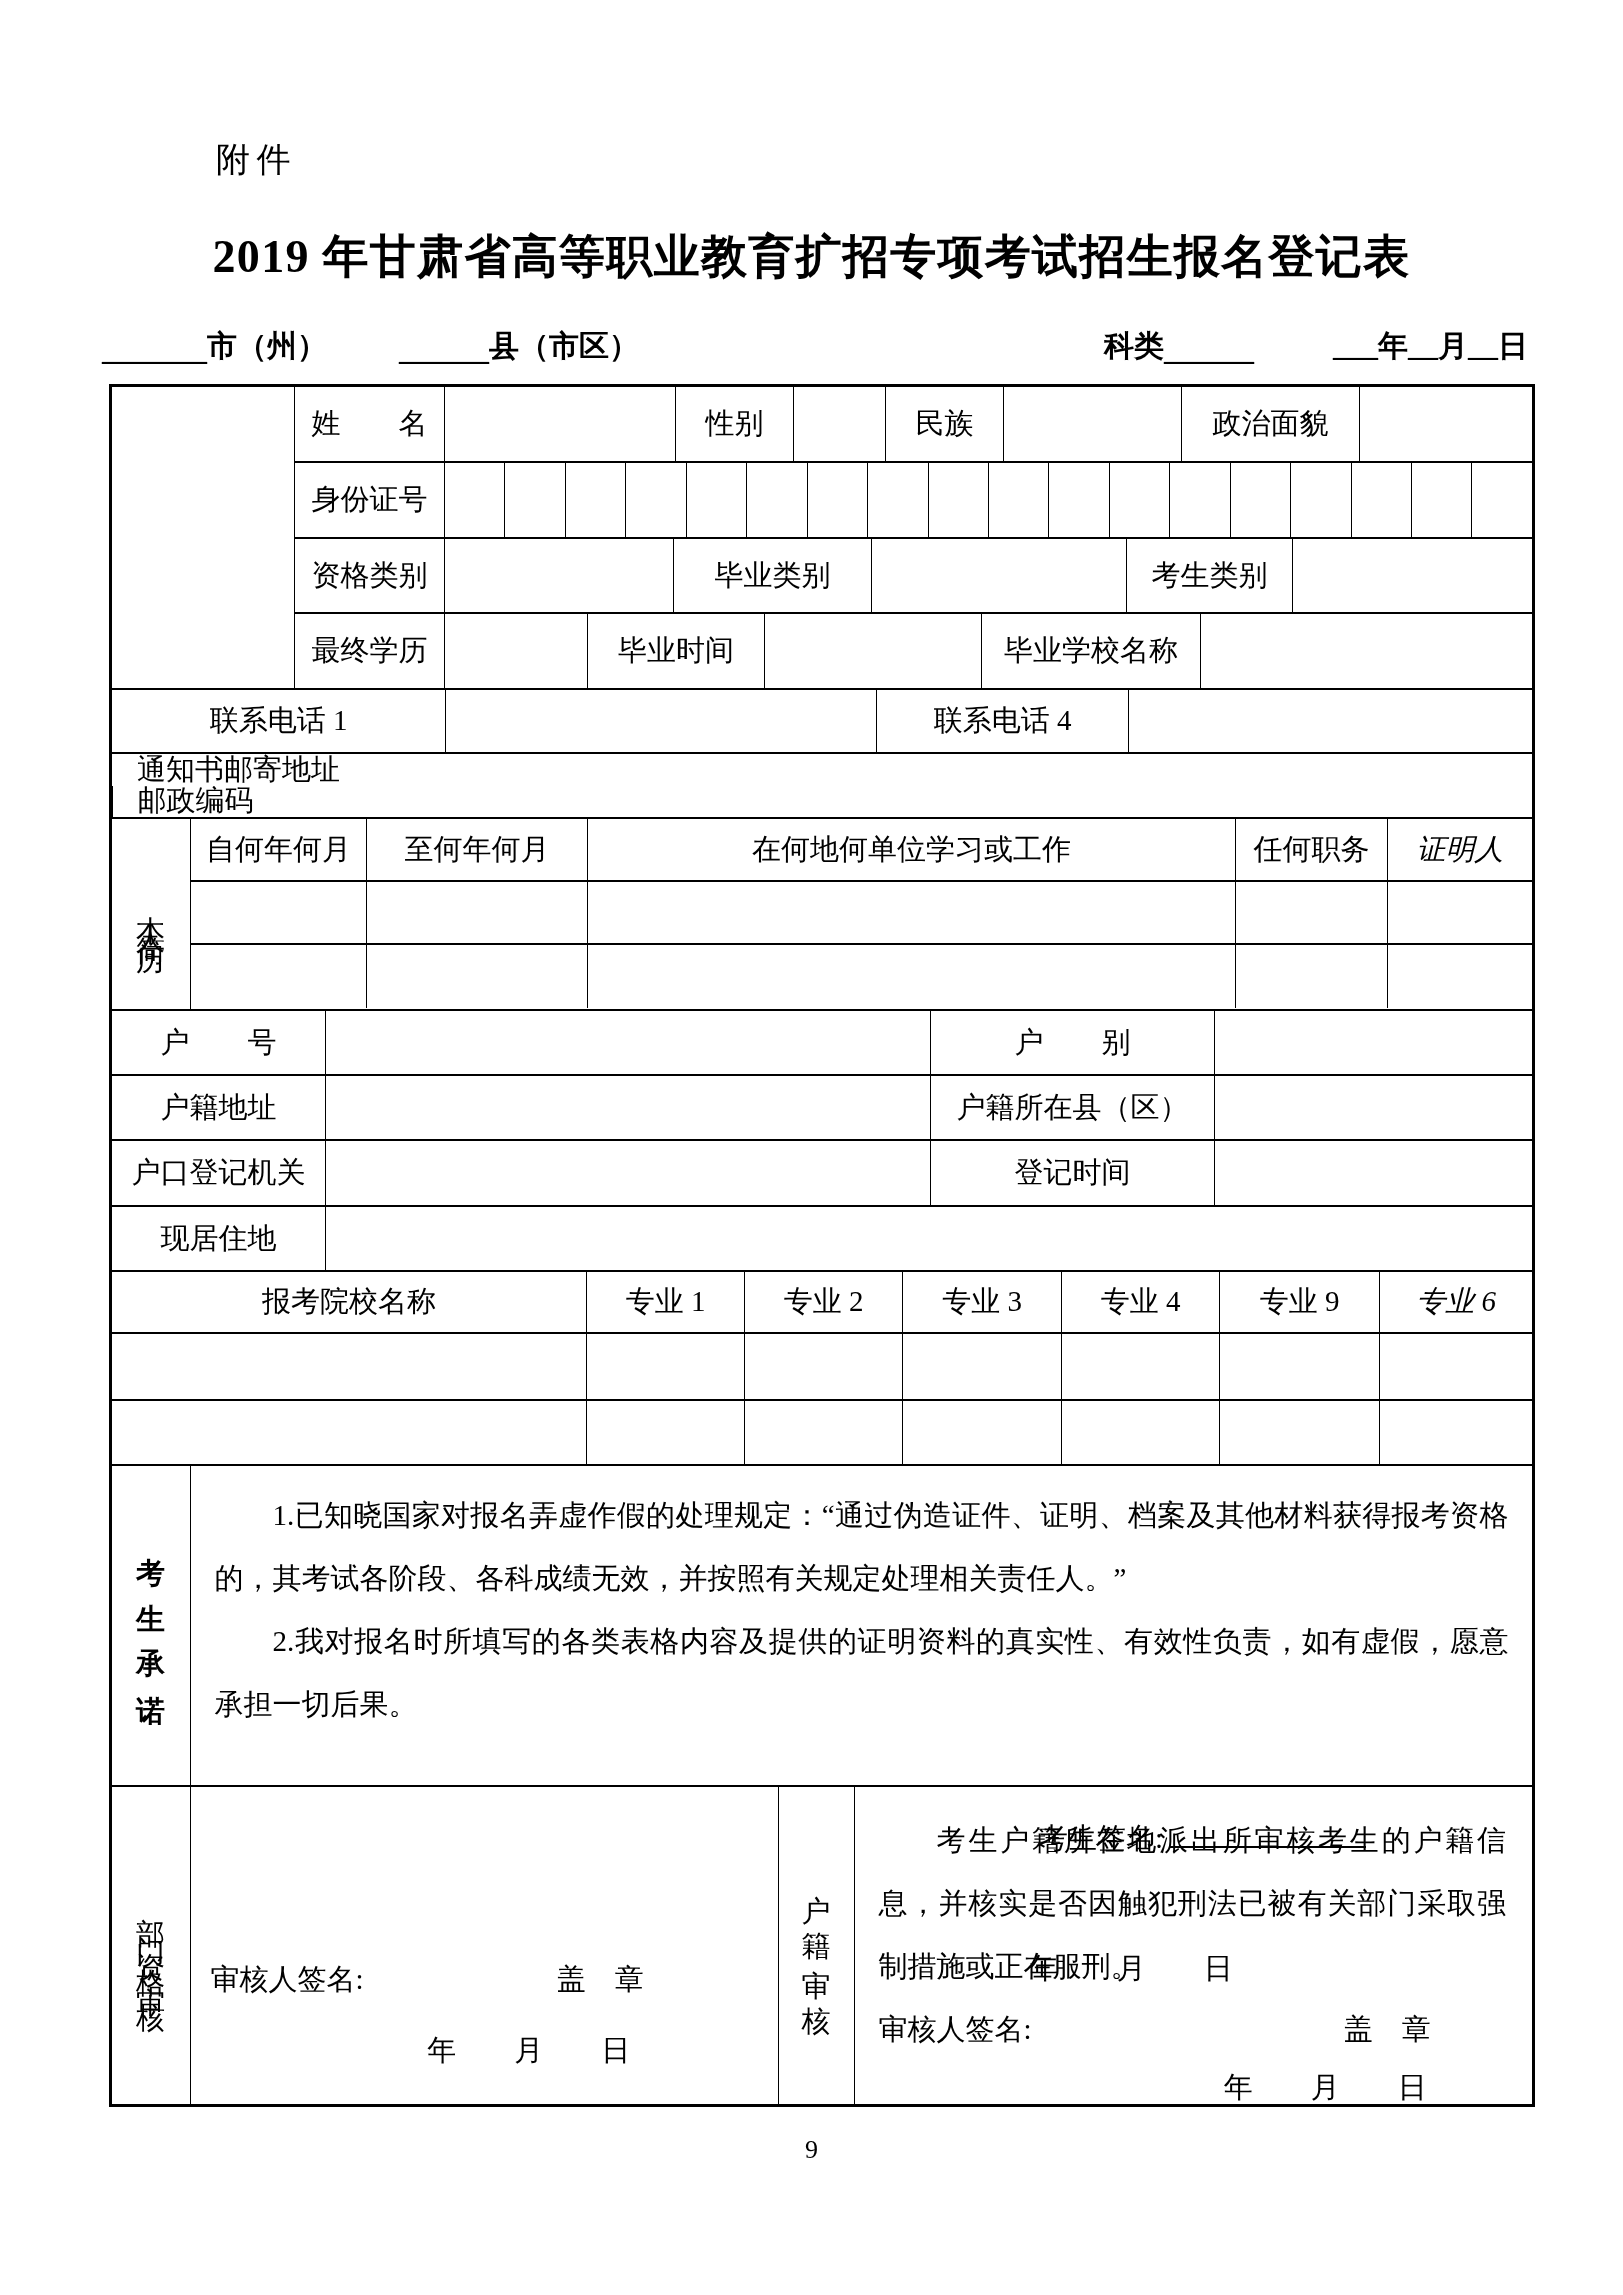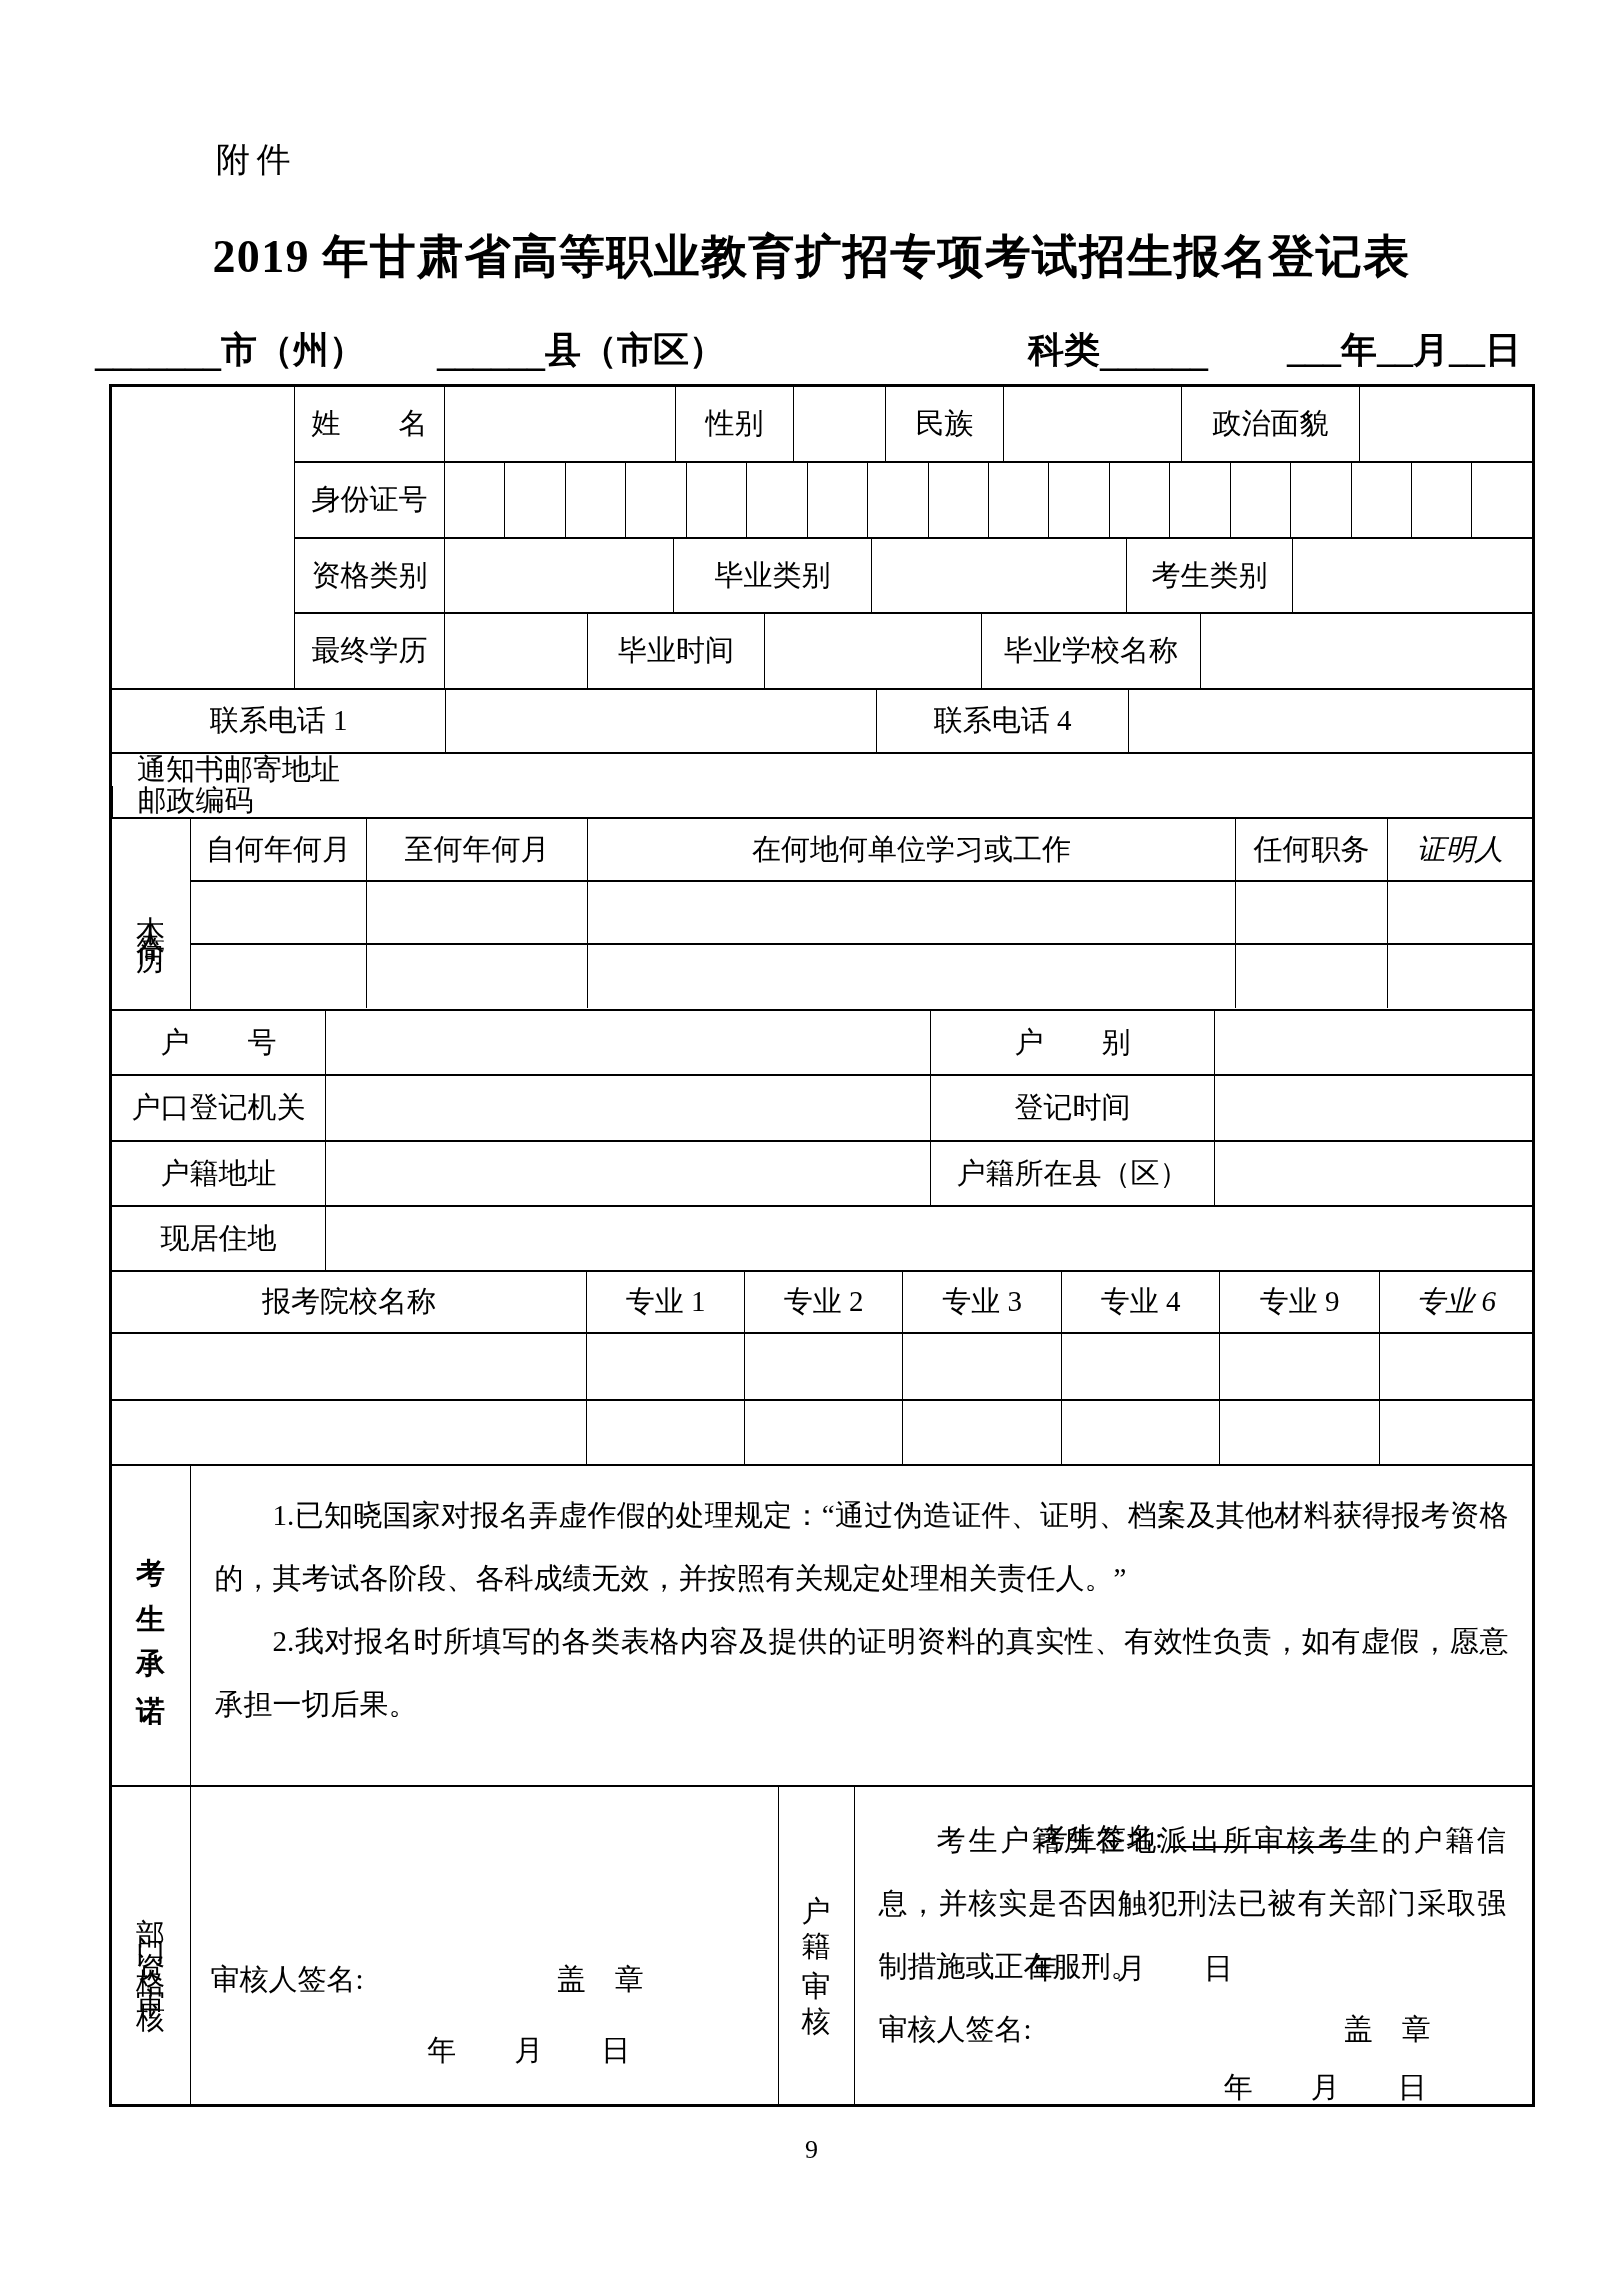--- a/index.html
+++ b/index.html
@@ -8,22 +8,22 @@
     width:1623px; height:2295px; position:relative;
     font-family:"Liberation Serif","DejaVu Serif",serif;
     color:#000;
   }
   .page { position:absolute; inset:0; background:#fff; }
 
   .attachment { position:absolute; left:216px; top:137px; font-size:34px; letter-spacing:6.5px; }
   .title { position:absolute; left:0; top:226px; width:100%; text-align:center;
            font-size:46px; font-weight:bold; letter-spacing:1.3px; }
 
-  .header-line { position:absolute; left:95px; top:326px; width:1426px;
-                 display:flex; align-items:flex-end; font-size:36px; font-weight:bold; white-space:pre; }
+  .header-line { position:absolute; left:102px; top:326px; width:1426px;
+                 display:flex; align-items:flex-end; font-size:30px; font-weight:bold; white-space:pre; }
   .header-line .grow { flex:1; }
   .header-line .sp1 { width:72px; }
   .header-line .sp2 { width:79px; }
 
   
   .form { position:absolute; left:109px; top:384px; width:1426px;
           border:3.9px solid #000; display:flex; flex-direction:column; background:#fff; }
 
   .row  { display:flex; width:100%; }
   .bt   { border-top:2.6px solid #000; }
@@ -192,31 +192,31 @@
       </div>
     </div>
 
     <div class="row bt" style="height:65px;">
       <div class="c" style="width:213px;">户　　号</div>
       <div class="c" style="width:605px;"></div>
       <div class="c" style="width:284px;">户　　别</div>
       <div class="c grow1"></div>
     </div>
 
+    <div class="row bt" style="height:65px;">
+      <div class="c" style="width:213px;">户籍地址</div>
+      <div class="c" style="width:605px;"></div>
+      <div class="c" style="width:284px;">户籍所在县（区）</div>
+      <div class="c grow1"></div>
+    </div>
+
     <div class="row bt" style="height:66px;">
       <div class="c" style="width:213px;">户口登记机关</div>
       <div class="c" style="width:605px;"></div>
       <div class="c" style="width:284px;">登记时间</div>
-      <div class="c grow1"></div>
-    </div>
-
-    <div class="row bt" style="height:65px;">
-      <div class="c" style="width:213px;">户籍地址</div>
-      <div class="c" style="width:605px;"></div>
-      <div class="c" style="width:284px;">户籍所在县（区）</div>
       <div class="c grow1"></div>
     </div>
 
     <div class="row bt" style="height:65px;">
       <div class="c" style="width:213px;">现居住地</div>
       <div class="c grow1"></div>
     </div>
 
     <div class="row bt" style="height:62px;">
       <div class="c" style="width:474px;">报考院校名称</div>

